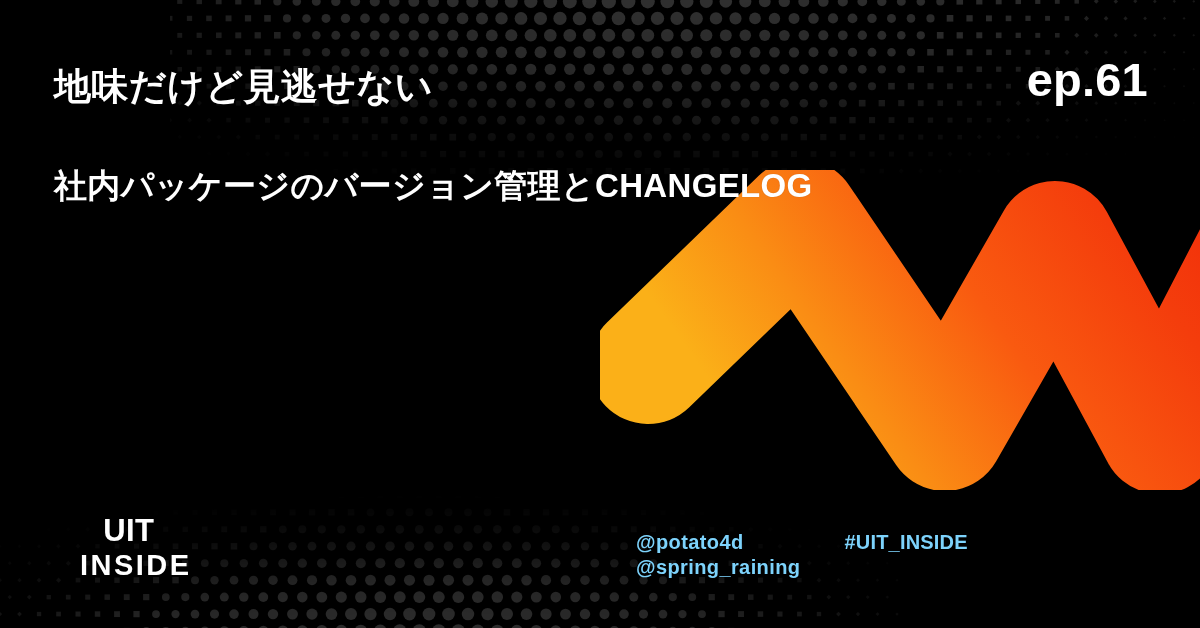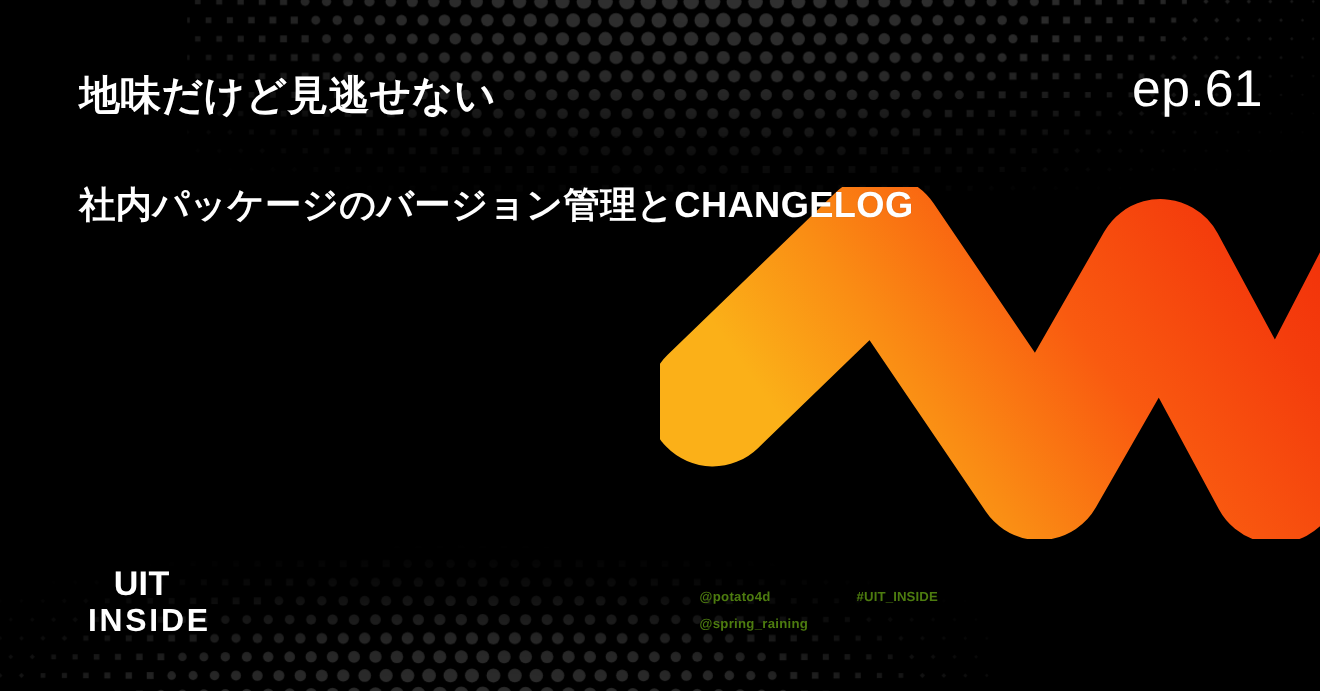--- a/index.html
+++ b/index.html
@@ -39,21 +39,21 @@
     position: absolute;
     left: 600px;
     top: 170px;
     width: 600px;
     height: 320px;
   }
 
   
   #title-block {
     position: absolute;
-    left: 72px;
+    left: 54px;
     top: 62px;
     width: 1040px;
   }
   .title-line {
     color: #ffffff;
     font-weight: 700;
     letter-spacing: 0.01em;
     white-space: nowrap;
     text-shadow: 0 0 1px rgba(0,0,0,0.25);
   }
@@ -67,21 +67,21 @@
     line-height: 52px;
   }
 
   
   #episode {
     position: absolute;
     right: 52px;
     top: 56px;
     color: #ffffff;
     font-size: 47px;
-    font-weight: 400;
+    font-weight: 700;
     line-height: 1;
     letter-spacing: 0.005em;
   }
 
   
   #logo {
     position: absolute;
     left: 66px;
     top: 512px;
   }
@@ -118,22 +118,22 @@
     display: flex;
     align-items: flex-start;
     gap: 44px;
   }
   .handles {
     display: flex;
     flex-direction: column;
     gap: 6px;
   }
   .handle, .hashtag {
-    color: #4d7c0f;
-    font-size: 12px;
+    color: #7dd3fc;
+    font-size: 20px;
     font-weight: 700;
     line-height: 19px;
     letter-spacing: 0.02em;
     white-space: nowrap;
   }
   .hashtag { letter-spacing: 0.01em; }
 </style>
 </head>
 <body>
 

